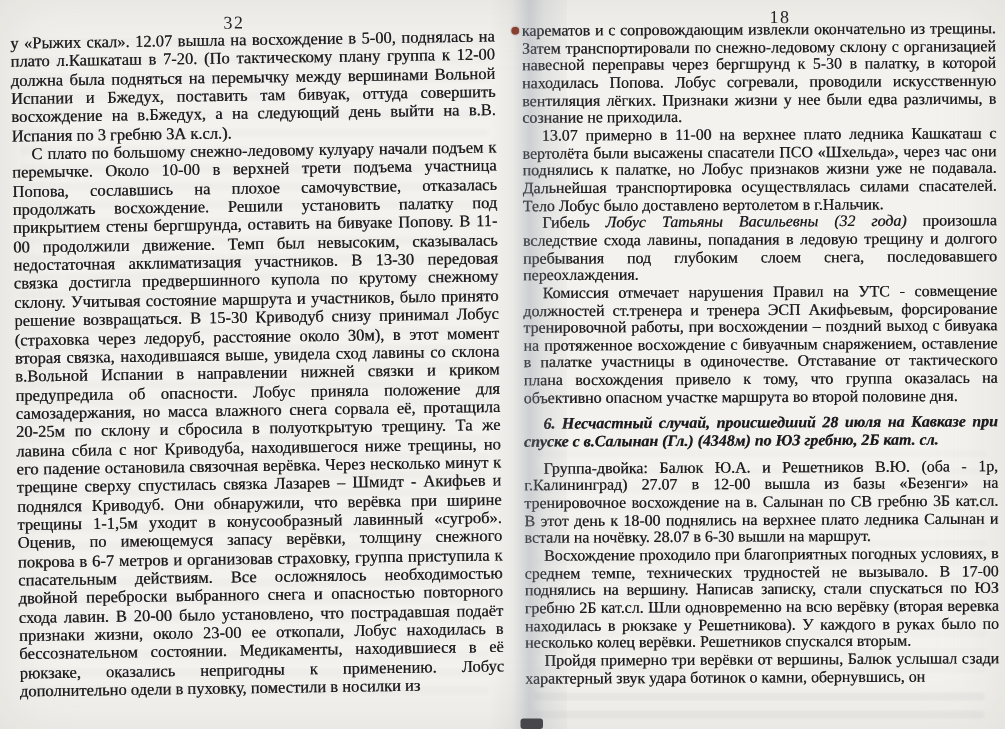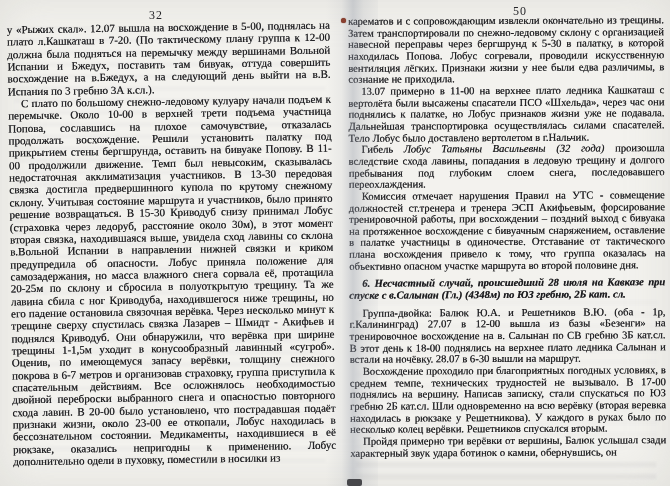--- a/index.html
+++ b/index.html
@@ -84,21 +84,21 @@
   <div class="ghost ghost-right-top"></div>
   <div class="ghost ghost-right"></div>
 
   <div class="page-num pn-left">32</div>
 
   <div class="page-text pt-left">
     <p class="para">у «Рыжих скал». 12.07 вышла на восхождение в 5-00, поднялась на плато л.Кашкаташ в 7-20. (По тактическому плану группа к 12-00 должна была подняться на перемычку между вершинами Вольной Испании и Бжедух, поставить там бивуак, оттуда совершить восхождение на в.Бжедух, а на следующий день выйти на в.В. Испания по 3 гребню 3А к.сл.).</p>
     <p class="para indent">С плато по большому снежно-ледовому кулуару начали подъем к перемычке. Около 10-00 в верхней трети подъема участница Попова, сославшись на плохое самочувствие, отказалась продолжать восхождение. Решили установить палатку под прикрытием стены бергшрунда, оставить на бивуаке Попову. В 11-00 продолжили движение. Темп был невысоким, сказывалась недостаточная акклиматизация участников. В 13-30 передовая связка достигла предвершинного купола по крутому снежному склону. Учитывая состояние маршрута и участников, было принято решение возвращаться. В 15-30 Криводуб снизу принимал Лобус (страховка через ледоруб, расстояние около 30м), в этот момент вторая связка, находившаяся выше, увидела сход лавины со склона в.Вольной Испании в направлении нижней связки и криком предупредила об опасности. Лобус приняла положение для самозадержания, но масса влажного снега сорвала её, протащила 20-25м по склону и сбросила в полуоткрытую трещину. Та же лавина сбила с ног Криводуба, находившегося ниже трещины, но его падение остановила связочная верёвка. Через несколько минут к трещине сверху спустилась связка Лазарев – Шмидт - Акифьев и поднялся Криводуб. Они обнаружили, что верёвка при ширине трещины 1-1,5м уходит в конусообразный лавинный «сугроб». Оценив, по имеющемуся запасу верёвки, толщину снежного покрова в 6-7 метров и организовав страховку, группа приступила к спасательным действиям. Все осложнялось необходимостью двойной переброски выбранного снега и опасностью повторного схода лавин. В 20-00 было установлено, что пострадавшая подаёт признаки жизни, около 23-00 ее откопали, Лобус находилась в бессознательном состоянии. Медикаменты, находившиеся в её рюкзаке, оказались непригодны к применению. Лобус дополнительно одели в пуховку, поместили в носилки из</p>
   </div>
 
-  <div class="page-num pn-right">50</div>
+  <div class="page-num pn-right">18</div>
 
   <div class="page-text pt-right">
     <p class="para">карематов и с сопровождающим извлекли окончательно из трещины. Затем транспортировали по снежно-ледовому склону с организацией навесной переправы через бергшрунд к 5-30 в палатку, в которой находилась Попова. Лобус согревали, проводили искусственную вентиляция лёгких. Признаки жизни у нее были едва различимы, в сознание не приходила.</p>
     <p class="para indent">13.07 примерно в 11-00 на верхнее плато ледника Кашкаташ с вертолёта были высажены спасатели ПСО «Шхельда», через час они поднялись к палатке, но Лобус признаков жизни уже не подавала. Дальнейшая транспортировка осуществлялась силами спасателей. Тело Лобус было доставлено вертолетом в г.Нальчик.</p>
     <p class="para indent"><span>Гибель </span><span class="italic">Лобус Татьяны Васильевны (32 года)</span><span> произошла вследствие схода лавины, попадания в ледовую трещину и долгого пребывания под глубоким слоем снега, последовавшего переохлаждения.</span></p>
     <p class="para indent">Комиссия отмечает нарушения Правил на УТС - совмещение должностей ст.тренера и тренера ЭСП Акифьевым, форсирование тренировочной работы, при восхождении – поздний выход с бивуака на протяженное восхождение с бивуачным снаряжением, оставление в палатке участницы в одиночестве. Отставание от тактического плана восхождения привело к тому, что группа оказалась на объективно опасном участке маршрута во второй половине дня.</p>
     <p class="para section-heading">6. Несчастный случай, происшедший 28 июля на Кавказе при спуске с в.Салынан (Гл.) (4348м) по ЮЗ гребню, 2Б кат. сл.</p>
     <p class="para indent">Группа-двойка: Балюк Ю.А. и Решетников В.Ю. (оба - 1р, г.Калининград) 27.07 в 12-00 вышла из базы «Безенги» на тренировочное восхождение на в. Салынан по СВ гребню 3Б кат.сл. В этот день к 18-00 поднялись на верхнее плато ледника Салынан и встали на ночёвку. 28.07 в 6-30 вышли на маршрут.</p>
     <p class="para indent">Восхождение проходило при благоприятных погодных условиях, в среднем темпе, технических трудностей не вызывало. В 17-00 поднялись на вершину. Написав записку, стали спускаться по ЮЗ гребню 2Б кат.сл. Шли одновременно на всю верёвку (вторая веревка находилась в рюкзаке у Решетникова). У каждого в руках было по несколько колец верёвки. Решетников спускался вторым.</p>
     <p class="para indent">Пройдя примерно три верёвки от вершины, Балюк услышал сзади характерный звук удара ботинок о камни, обернувшись, он</p>

